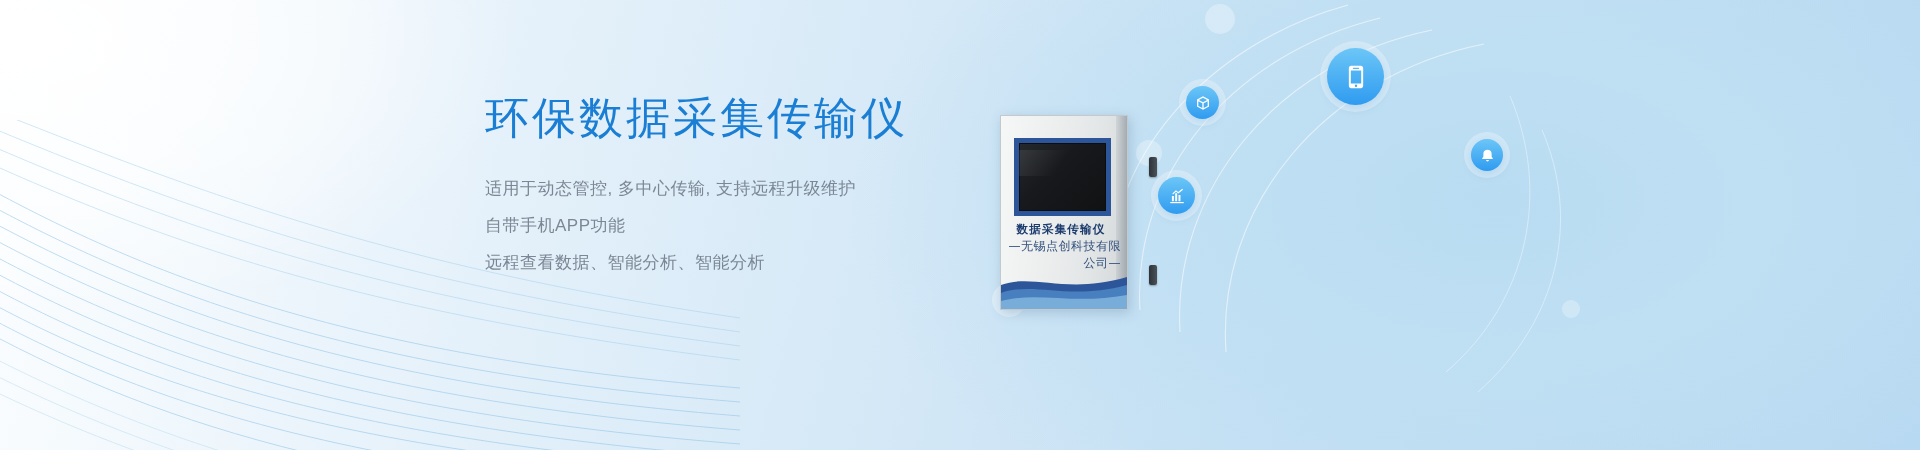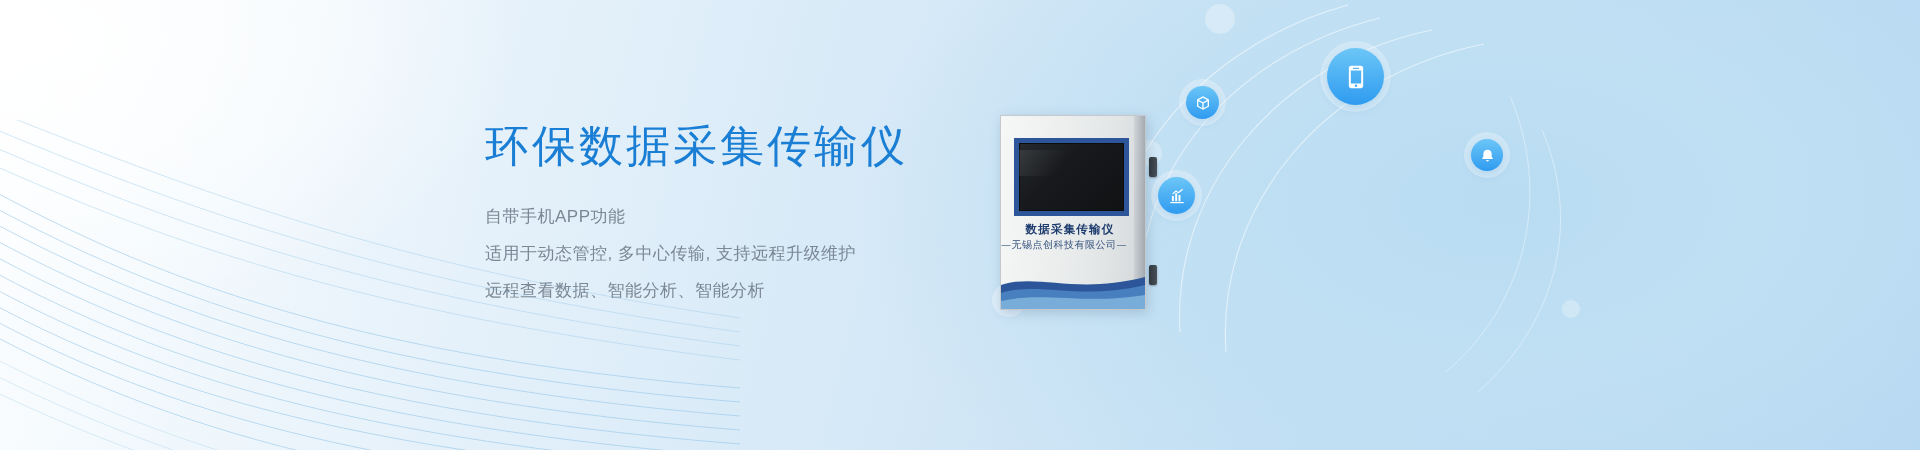--- a/index.html
+++ b/index.html
@@ -36,21 +36,21 @@
   .wave-art svg { width:100%; height:100%; display:block; }
 
   .corner-glow {
     position:absolute; left:0; top:0;
     width:520px; height:330px;
     background:radial-gradient(ellipse at 8% 12%, rgba(255,255,255,.95) 0%, rgba(255,255,255,.55) 38%, rgba(255,255,255,0) 70%);
     pointer-events:none;
   }
 
   
-  .copy { position:absolute; left:485px; top:116px; width:560px; }
+  .copy { position:absolute; left:485px; top:88px; width:560px; }
 
   .headline {
     font-size:44px;
     line-height:60px;
     letter-spacing:3px;
     color:#1a7fd4;
     font-weight:400;
     white-space:nowrap;
   }
 
@@ -91,21 +91,21 @@
 
   .bubble.cube  { left:106px; top:86px;  width:33px; height:33px; }
   .bubble.chart { left:78px;  top:177px; width:37px; height:37px; }
   .bubble.phone { left:247px; top:48px;  width:57px; height:57px; }
   .bubble.alarm { left:391px; top:139px; width:32px; height:32px; }
 
   
   .device {
     position:absolute;
     left:1000px; top:115px;
-    width:146px; height:195px;
+    width:128px; height:195px;
   }
   .cabinet {
     position:absolute; inset:0;
     background:linear-gradient(96deg,#f6f7f7 0%,#eceeee 42%,#e2e5e6 72%,#d2d6d8 100%);
     border:1px solid #c3c9cc;
     box-shadow:2px 3px 11px rgba(70,100,130,.26);
     overflow:hidden;
   }
   .cab-side {
     position:absolute; right:0; top:0; width:11px; height:100%;
@@ -129,23 +129,23 @@
     position:absolute; left:0; right:6px; top:106px;
     text-align:center;
     font-family:"DejaVu Serif", serif;
     font-weight:700;
     font-size:11.5px;
     letter-spacing:1.2px;
     color:#1d3c6e;
   }
   .dev-sub {
     position:absolute; left:0; right:6px; top:122px;
-    text-align:left;
+    text-align:right;
     font-family:"DejaVu Serif", serif;
-    font-size:10px;
+    font-size:12px;
     letter-spacing:.5px;
     color:#33517d;
   }
   .dev-wave { position:absolute; left:0; right:0; bottom:0; height:48px; }
   .dev-wave svg { width:100%; height:100%; display:block; }
 
   .hinge {
     position:absolute; width:8px; height:20px; border-radius:2px;
     background:linear-gradient(90deg,#2d3338,#4a5258);
     box-shadow:0 1px 2px rgba(0,0,0,.3);
@@ -184,22 +184,22 @@
         <path d="M-60,186 C110,288 300,360 560,400"></path>
         <path d="M-60,204 C108,302 296,372 540,410"></path>
         <path d="M-60,222 C106,316 292,382 520,420"></path>
       </g>
     </svg>
   </div>
 
   <div class="copy">
     <h1 class="headline">环保数据采集传输仪</h1>
     <div class="sub-list">
+      <div class="sub-line">适用于动态管控, 多中心传输, 支持远程升级维护</div>
       <div class="sub-line">自带手机APP功能</div>
-      <div class="sub-line">适用于动态管控, 多中心传输, 支持远程升级维护</div>
       <div class="sub-line">远程查看数据、智能分析、智能分析</div>
     </div>
   </div>
 
   <div class="visual">
 
     <div class="arcs">
       <svg viewBox="0 0 560 450">
         <g fill="none" stroke="#ffffff" stroke-width="1.1" opacity=".55">
           <path d="M300,18 C150,55 52,175 60,310"></path>

